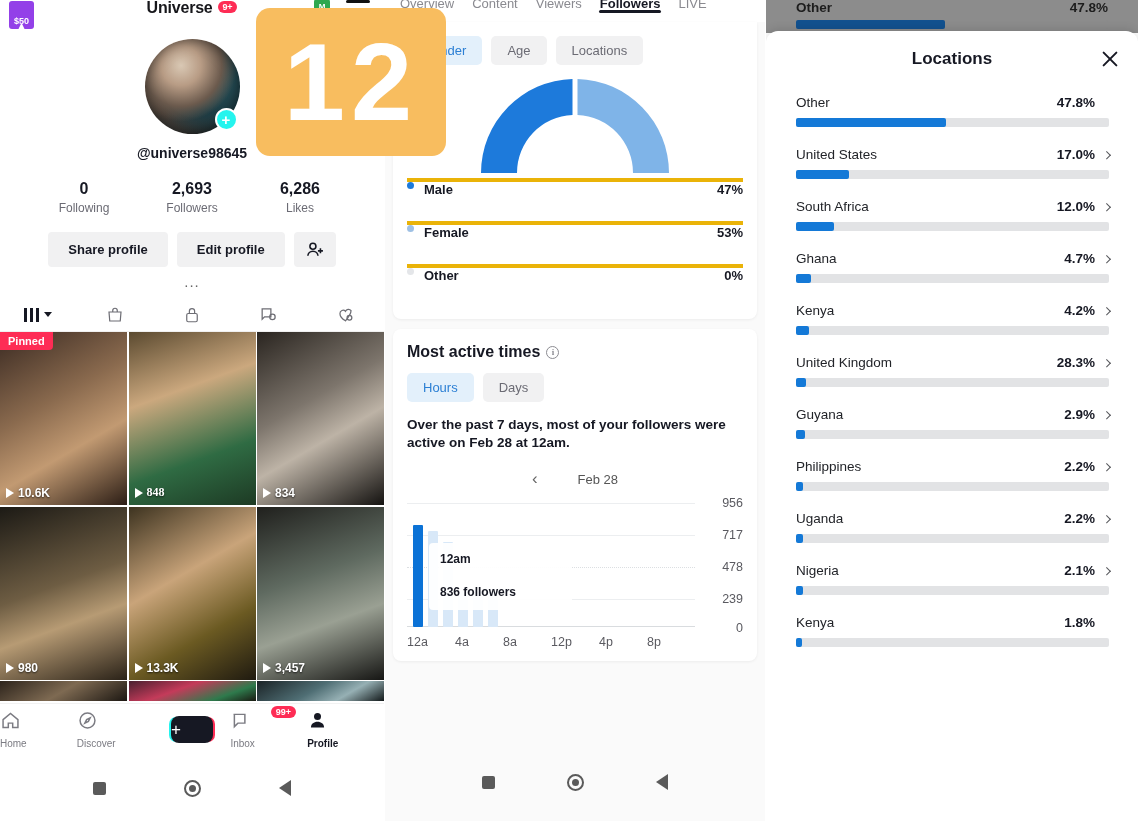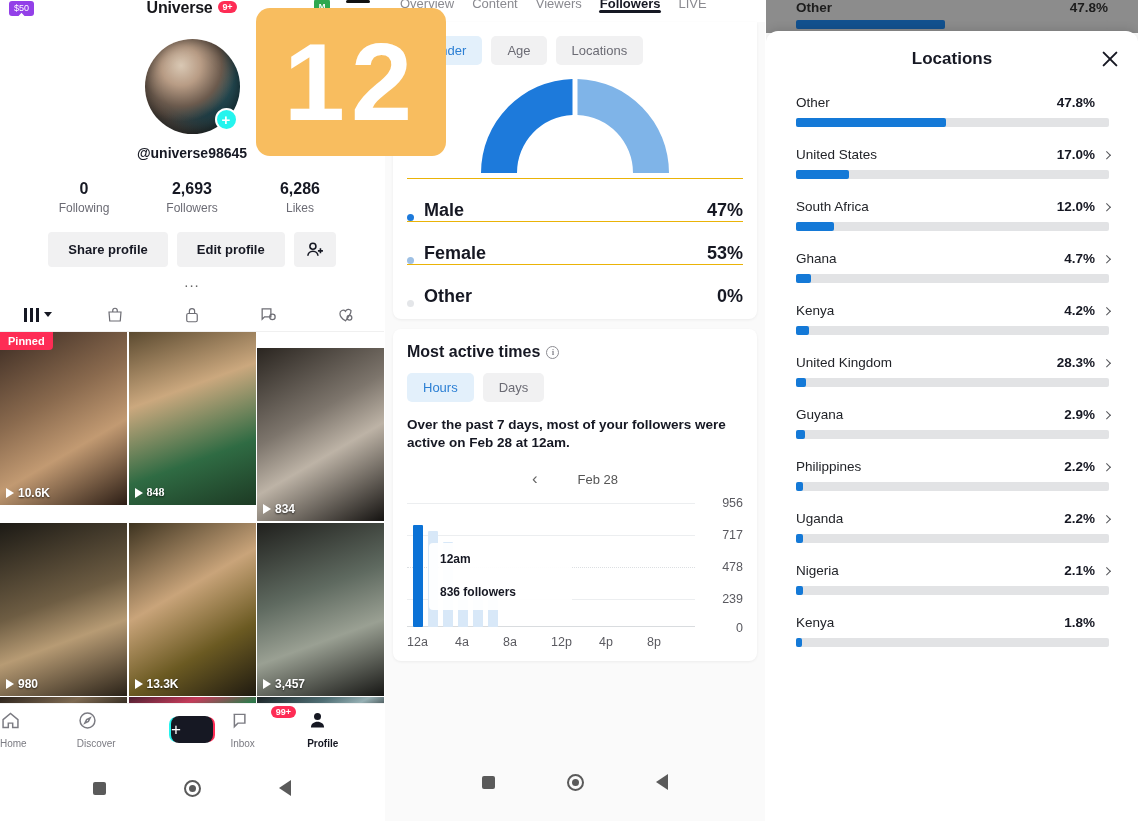--- a/index.html
+++ b/index.html
@@ -14,22 +14,22 @@
   
   .panel-profile {
     position: absolute; left: 0; top: 0; width: 384px; height: 821px;
     background: #fff; overflow: hidden;
   }
   .pp-header {
     position: relative; height: 22px; width: 100%;
   }
   .badge-50 {
     position: absolute; left: 9px; top: 1px;
-    background: #9340e8; color: #fff; font-size: 9px; font-weight: normal;
-    padding: 2px 5px 3px 5px; border-radius: 3px;
+    background: #9340e8; color: #fff; font-size: 9px; font-weight: bold;
+    padding: 15px 5px 3px 5px; border-radius: 3px;
     clip-path: polygon(0 0,100% 0,100% 100%,62% 100%,50% 78%,38% 100%,0 100%);
   }
   .pp-title {
     position: absolute; left: 0; right: 0; top: -2px;
     text-align: center; font-size: 16px; font-weight: bold; color: #16161a;
     letter-spacing: -0.2px;
   }
   .pp-title .title-text { display:inline-block; vertical-align: middle;}
   .pill-9plus {
     display: inline-block; background: #fe2c55; color: #fff;
@@ -105,21 +105,21 @@
     font-size: 12px; font-weight: bold; display: flex; align-items: center; gap: 4px;
     text-shadow: 0 1px 2px rgba(0,0,0,.7);
   }
   .play-tri { width:0;height:0;border-top:5px solid transparent;border-bottom:5px solid transparent;border-left:8px solid #fff;}
   .pinned {
     position: absolute; left: 0; top: 0; background: #fe2c55; color: #fff;
     font-size: 11px; font-weight: bold; padding: 3px 8px; border-radius: 0 0 4px 0;
   }
   .v1{background:linear-gradient(150deg,#3a2a22,#8a6a4e 40%,#c29a72 65%,#2b1d15);}
   .v2{background:linear-gradient(160deg,#5b4a30,#cba87e 35%,#2f6b43 70%,#1d3a24);font-family:Liberation Serif, serif;}
-  .v3{background:linear-gradient(150deg,#2a2520,#7d756c 40%,#bdb3a6 60%,#141210);margin-top:16px;}
+  .v3{background:linear-gradient(150deg,#2a2520,#7d756c 40%,#bdb3a6 60%,#141210);}
   .v4{background:linear-gradient(160deg,#1c1a15,#6e5d43 45%,#b79b74 65%,#2a2218);}
   .v5{background:linear-gradient(150deg,#3d3320,#c9a47a 40%,#6b5a22 70%,#1f1a10);}
   .v6{background:linear-gradient(160deg,#20201d,#5f6a60 40%,#9aa093 65%,#161614);}
   .v7{background:linear-gradient(150deg,#2d241c,#7e6a52 50%,#1c1712);}
   .v8{background:linear-gradient(160deg,#4a2030,#c43b5a 40%,#2e7a4c 75%,#1a1a12);}
   .v9{background:linear-gradient(150deg,#1b2326,#4f6e74 45%,#96b0b4 70%,#121819);}
 
   .bottom-nav {
     position: absolute; left:0; bottom: 66px; width: 384px; height: 52px;
     background:#fff; display: flex; align-items: center;
@@ -171,22 +171,22 @@
   }
   .card-gender { padding: 0 14px 12px; margin-top: 0; position: relative; border-radius: 0 0 8px 8px;}
   .subtabs { display: flex; gap: 9px; padding-top: 14px; }
   .subtab {
     font-size: 13px; color: #6b6b74; background: #f1f1f2;
     border-radius: 5px; padding: 7px 16px; cursor: pointer;
   }
   .subtab.active { background: #e3f0fb; color: #2b7fd4; }
   .gauge-wrap { height: 105px; position: relative; margin-top: 8px; }
   .legend-row {
-    display: flex; align-items: flex-end; height: 43px;
-    border-top: 1px solid #eab308; font-size: 18px; font-weight: bold; color:#161823;
+    display: flex; align-items: flex-start; height: 43px;
+    border-top: 4px solid #eab308; font-size: 13px; font-weight: bold; color:#161823;
   }
   .legend-row:first-of-type { border-top: none; }
   .dot { width: 7px; height: 7px; border-radius: 50%; margin-right: 10px; }
   .legend-val { margin-left: auto; }
 
   .card-times { padding: 14px 14px 12px; margin-top: 10px; }
   .card-title { font-size: 16px; font-weight: bold; color: #161823; display:flex; align-items:center; gap:6px;}
   .info-i {
     width: 13px; height: 13px; border: 1.3px solid #8c8c92; border-radius: 50%;
     font-size: 9px; line-height: 11px; text-align: center; color: #8c8c92; font-weight: bold;

